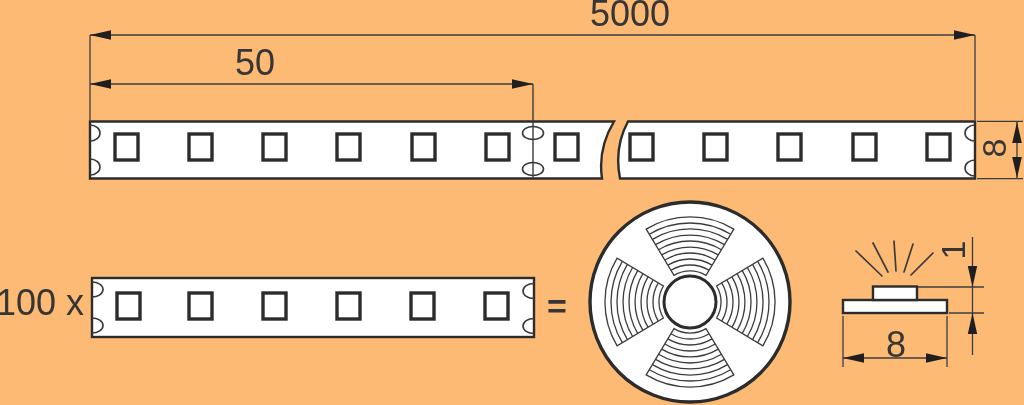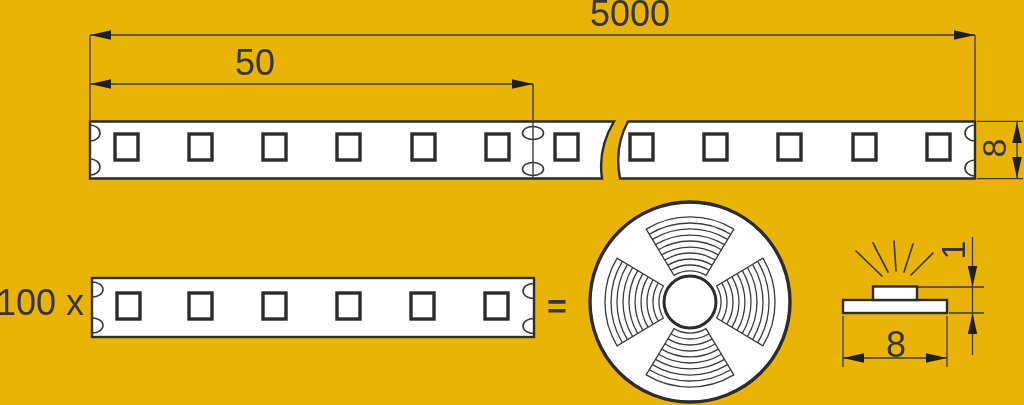--- a/index.html
+++ b/index.html
@@ -1,16 +1,16 @@
 <!DOCTYPE html>
 <html><head>
 <meta charset="utf-8">
 <style>
   html,body{margin:0;padding:0;background:#ffffff;}
-  .stage{position:relative;width:1024px;height:405px;background:#eab308;overflow:hidden;}
+  .stage{position:relative;width:1024px;height:405px;background:#fdba74;overflow:hidden;}
   svg{display:block;}
   .outline{fill:#ffffff;stroke:#2c2c2c;stroke-width:2.4;stroke-linejoin:miter;}
   .led{fill:#ffffff;stroke:#2c2c2c;stroke-width:3.4;}
   .pad{fill:none;stroke:#383838;stroke-width:1.6;}
   .thin{fill:none;stroke:#3c3c3c;stroke-width:1.3;}
   .cut{stroke:#3c3c3c;stroke-width:1.4;}
   .arrow{fill:#1f1f1f;stroke:none;}
   .lbl{font-family:"Liberation Sans","DejaVu Sans",sans-serif;font-size:36px;fill:#363636;}
   .lbl-sm{font-size:34px;}
   .eq{font-weight:600;font-size:34px;}

